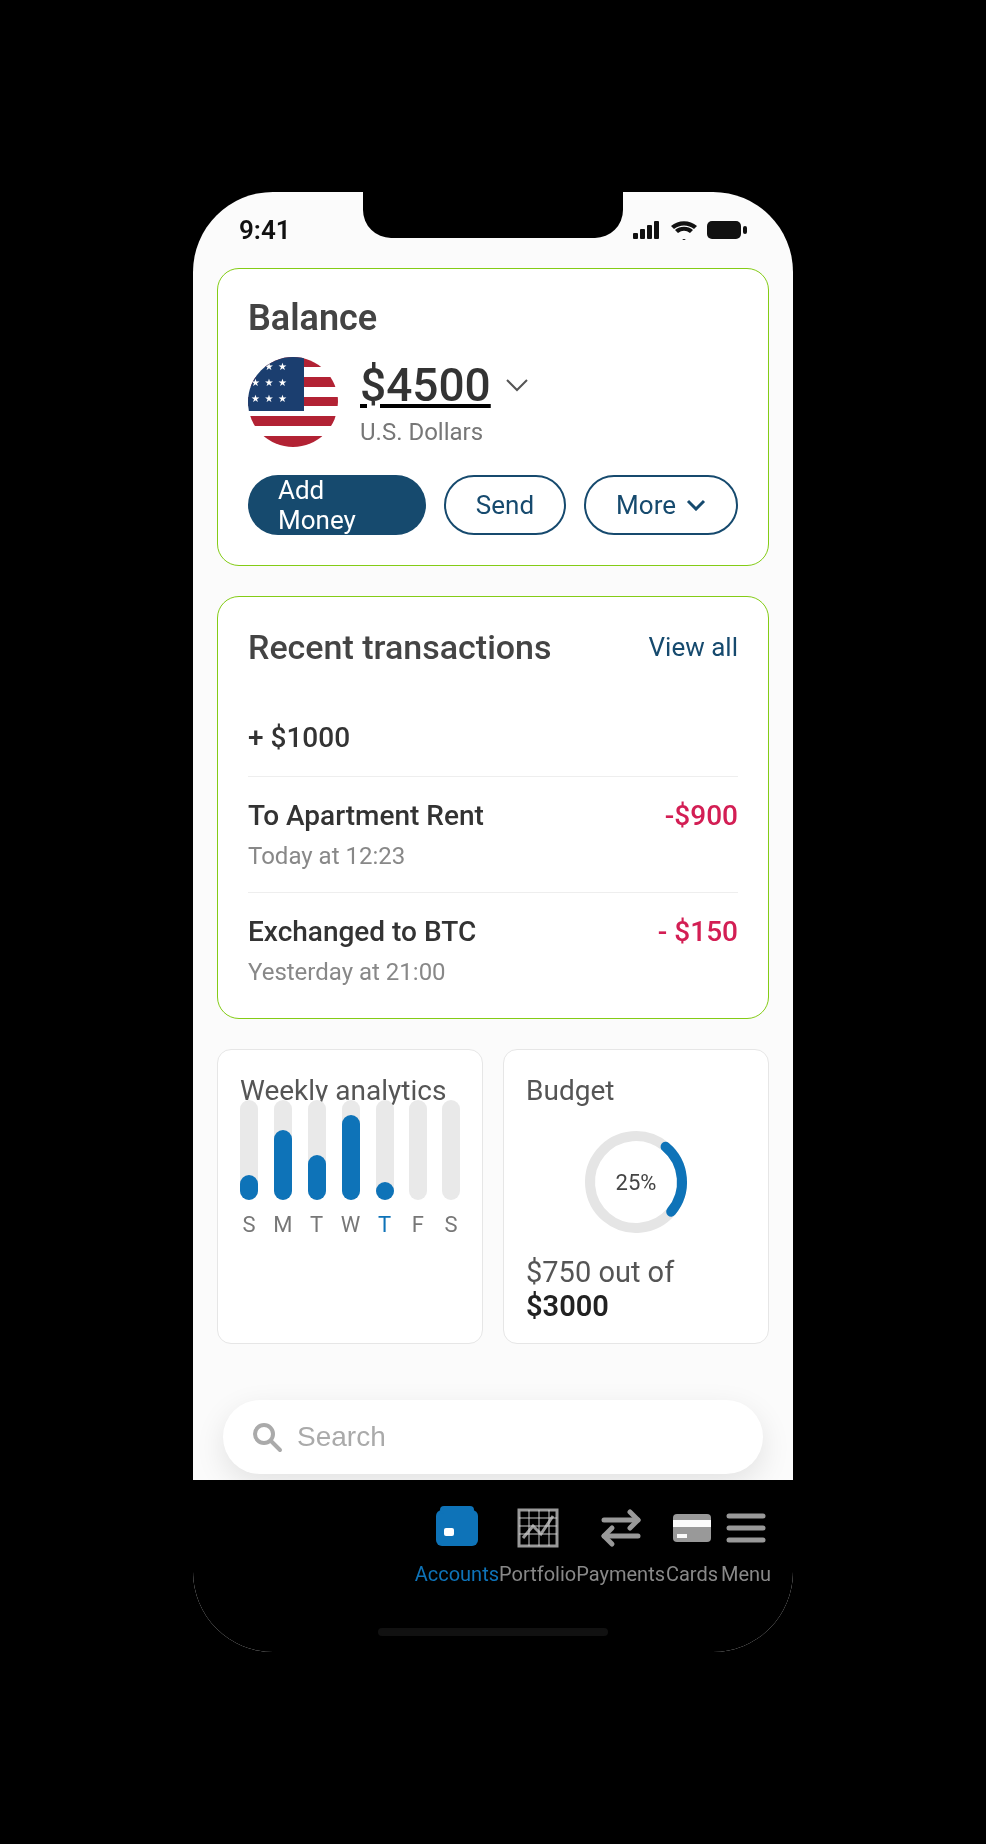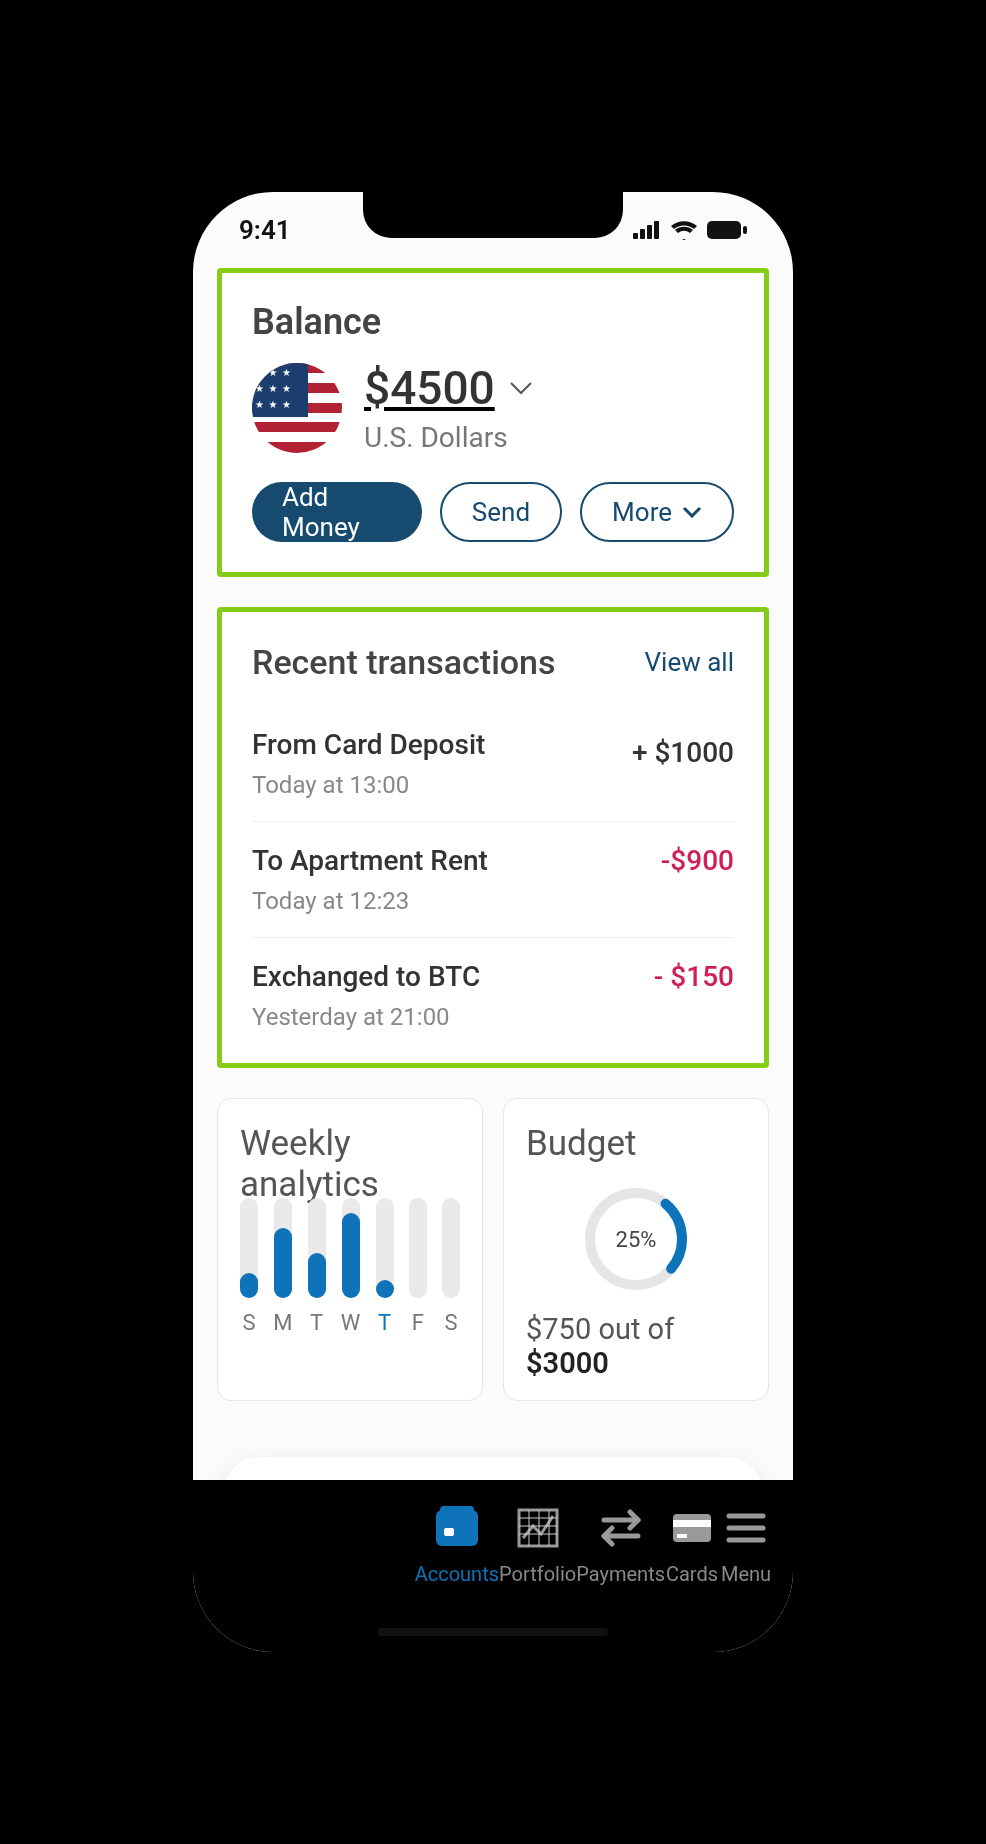--- a/index.html
+++ b/index.html
@@ -40,22 +40,22 @@
   }
   .time { font-size: 26px; font-weight: 600; color: #111; }
   .status-icons { display: flex; align-items: center; gap: 10px; }
 
   .content {
     padding: 0 24px 0 24px;
   }
 
   .card {
     background: #fff;
-    border: 5px solid #84cc16;
-    border-radius: 4px;
+    border: 1px solid #84cc16;
+    border-radius: 22px;
     padding: 28px 30px 30px 30px;
   }
 
   .balance-title {
     font-size: 36px;
     font-weight: 600;
     color: #444;
     margin-bottom: 18px;
   }
   .balance-row { display: flex; align-items: center; gap: 22px; }
@@ -84,21 +84,21 @@
     width: 50px; height: 50px;
     background: #1b3e6f;
     color: #fff;
     font-size: 10px;
     line-height: 16px;
     letter-spacing: 1px;
     padding: 2px 3px;
   }
   .balance-amt-row { display: flex; align-items: center; gap: 14px; text-decoration: underline; }
   .balance-amt { font-size: 46px; font-weight: 500; color: #333; }
-  .balance-sub { font-size: 28px; color: #777; margin-top: 6px; }
+  .balance-sub { font-size: 24px; color: #777; margin-top: 6px; }
 
   .btn-row { display: flex; gap: 18px; margin-top: 28px; }
   .btn {
     height: 60px;
     border-radius: 40px;
     padding: 0 30px;
     display: flex; align-items: center; justify-content: center;
     font-size: 26px;
     cursor: pointer;
     gap: 10px;
@@ -113,21 +113,21 @@
   .trans-item { border-top: 1px solid #eee; padding: 22px 0; display: flex; justify-content: space-between; }
   .trans-item:first-of-type { border-top: none; }
   .trans-name { font-size: 28px; font-weight: 500; color: #333; }
   .trans-time { font-size: 24px; color: #888; margin-top: 10px; }
   .trans-amount { font-size: 28px; font-weight: 500; }
   .amt-pos { color: #333; margin-top: 8px; }
   .amt-neg { color: #d31e54; }
 
   .row2 { display: flex; gap: 20px; margin-top: 30px; }
   .small-card { flex: 1; background: #fff; border: 1px solid #e6e6e6; border-radius: 14px; padding: 24px 22px 20px 22px; }
-  .small-title { font-size: 35px; color: #555; margin-bottom: 20px; }
+  .small-title { font-size: 28px; color: #555; margin-bottom: 20px; }
   .bars { display: flex; align-items: flex-end; justify-content: space-between; height: 110px; }
   .bar-col { display: flex; flex-direction: column; align-items: center; gap: 4px; }
   .bar-track { width: 18px; height: 100px; background: #e9e9e9; border-radius: 10px; display: flex; align-items: flex-end; }
   .bar-fill { width: 18px; background: #0e73b8; border-radius: 10px; }
   .bar-label { font-size: 22px; color: #777; margin-top: 8px; }
   .bar-label.active { color: #0e73b8; }
 
   .budget-body { display: flex; flex-direction: column; align-items: center; }
   .donut { position: relative; width: 110px; height: 110px; }
   .donut svg { transform: rotate(-50deg); }
@@ -227,24 +227,20 @@
       </div>
     </div>
 
     <div class="card trans-card">
       <div class="trans-header">
         <div class="trans-title">Recent transactions</div>
         <div class="viewall">View all</div>
       </div>
       <div id="trans-list">
           <div class="trans-item">
-            <div>
-              <div class="trans-name">From Card Deposit</div>
-              <div class="trans-time">Today at 13:00</div>
-            </div>
             <div class="trans-amount amt-pos">+ $1000</div>
           </div>
           <div class="trans-item">
             <div>
               <div class="trans-name">To Apartment Rent</div>
               <div class="trans-time">Today at 12:23</div>
             </div>
             <div class="trans-amount amt-neg">-$900</div>
           </div>
           <div class="trans-item">

